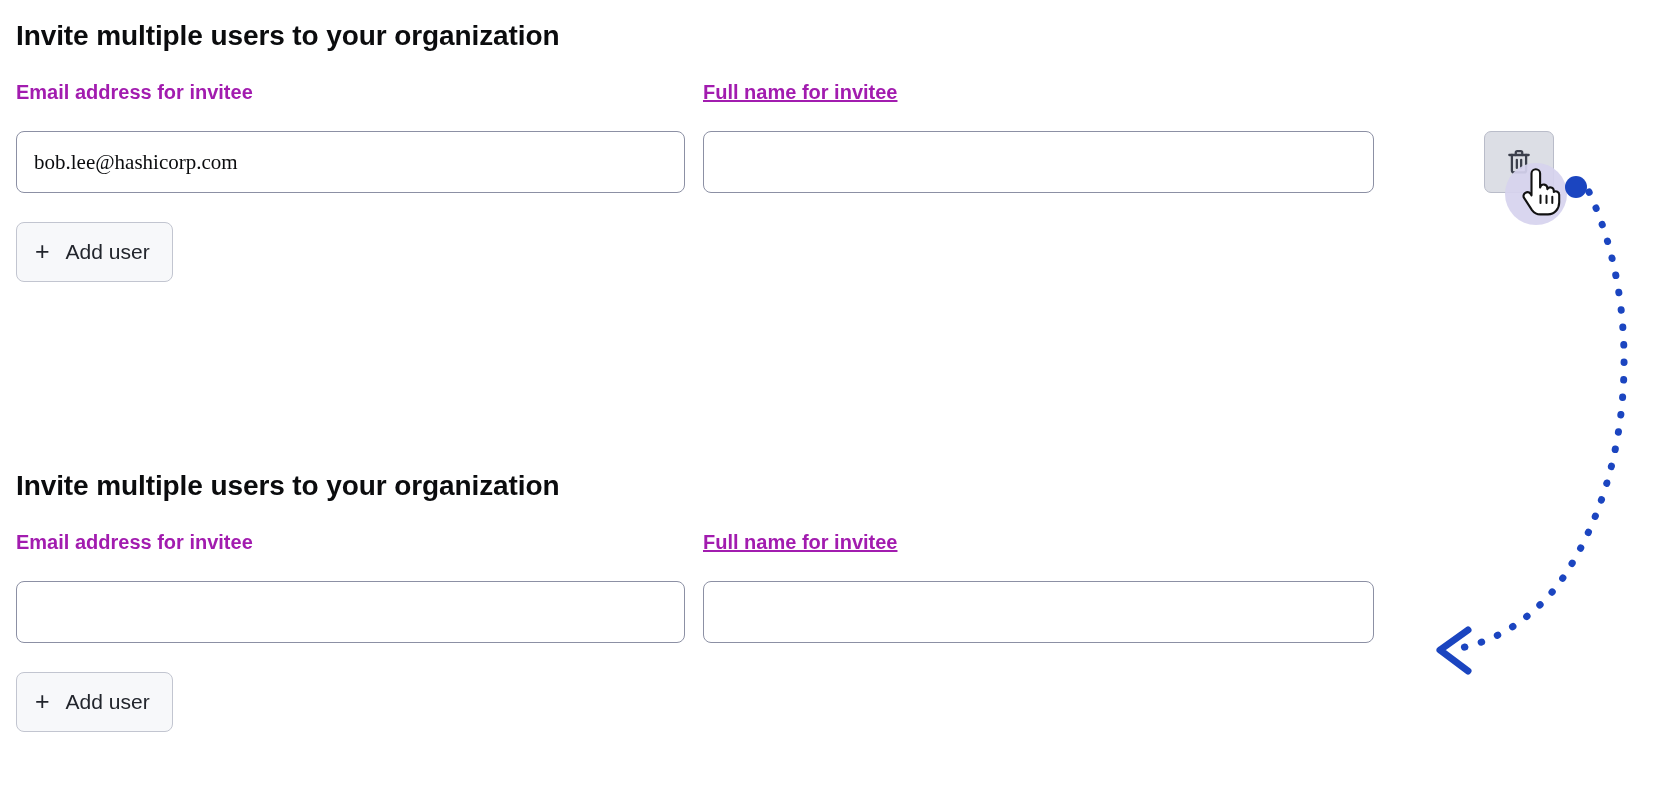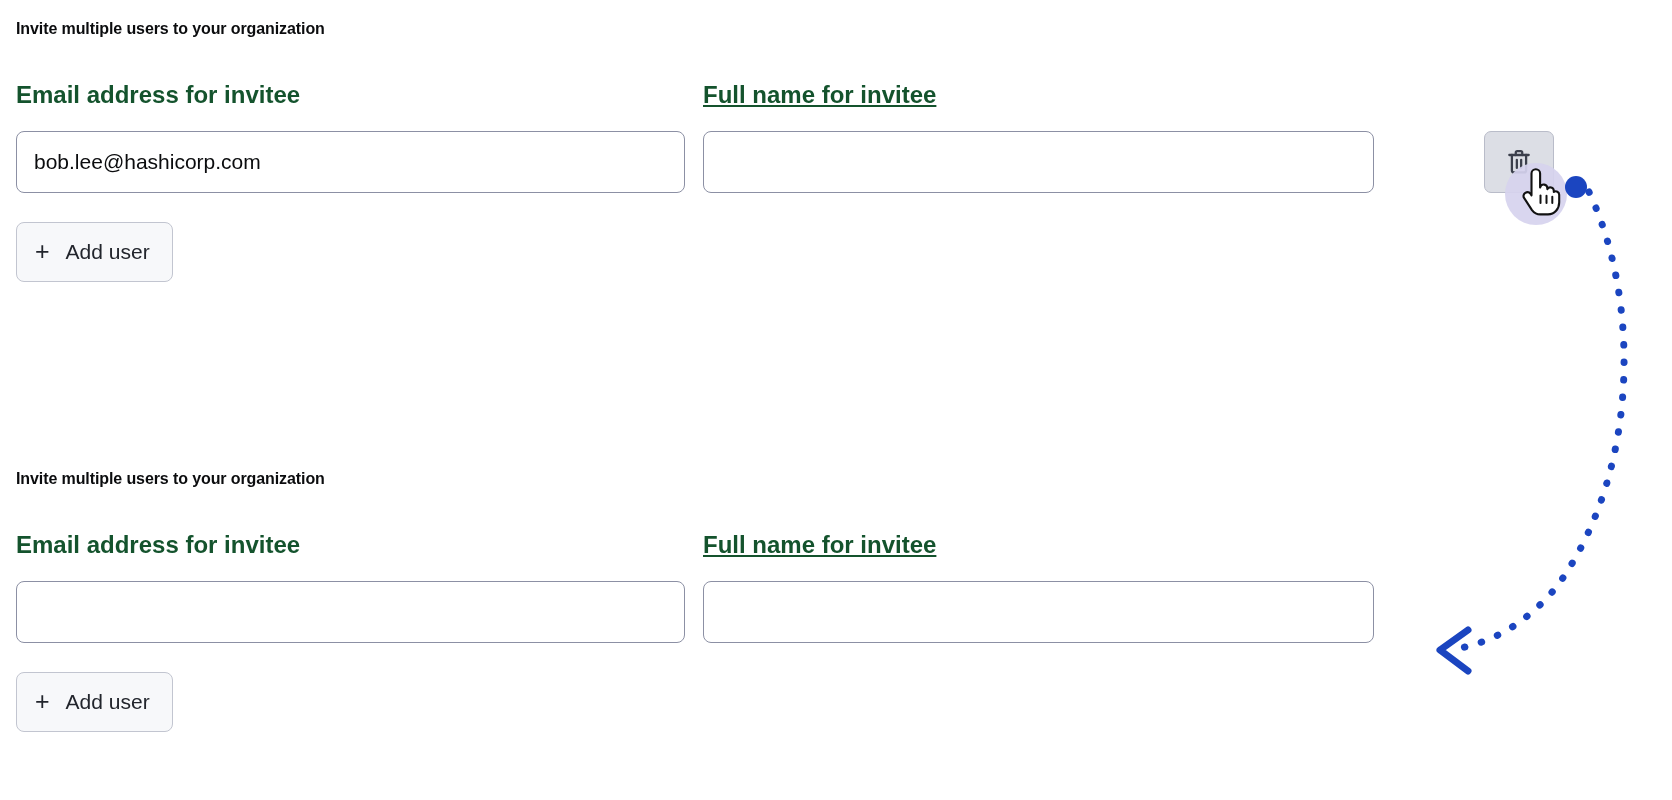--- a/index.html
+++ b/index.html
@@ -22,46 +22,46 @@
 
   
   .section { position: absolute; left: 0; width: 1672px; }
   #section-1 { top: 0px; }
   #section-2 { top: 450px; }
 
   .section-heading {
     position: absolute;
     left: 16px;
     top: 20px;
-    font-size: 16px;
+    font-size: 28px;
     font-weight: 700;
     letter-spacing: -0.1px;
     color: #0b0c0e;
     white-space: nowrap;
   }
 
   .field-label {
     position: absolute;
     top: 81px;
-    font-size: 24px;
+    font-size: 20px;
     font-weight: 700;
-    color: #14532d;
+    color: #a21caf;
     white-space: nowrap;
   }
   .label-email { left: 16px; }
   .label-name  { left: 703px; text-decoration: underline; }
 
   .text-input {
     position: absolute;
     top: 131px;
     height: 62px;
     border: 1.6px solid #8c90a4;
     border-radius: 8px;
     background: #ffffff;
-    font-family: Liberation Sans, sans-serif;
+    font-family: Liberation Serif, serif;
     font-size: 21px;
     color: #0b0c0e;
     padding: 0 17px;
     outline: none;
   }
   .input-email { left: 16px; width: 669px; }
   .input-name  { left: 703px; width: 671px; }
 
   
   .delete-btn {

